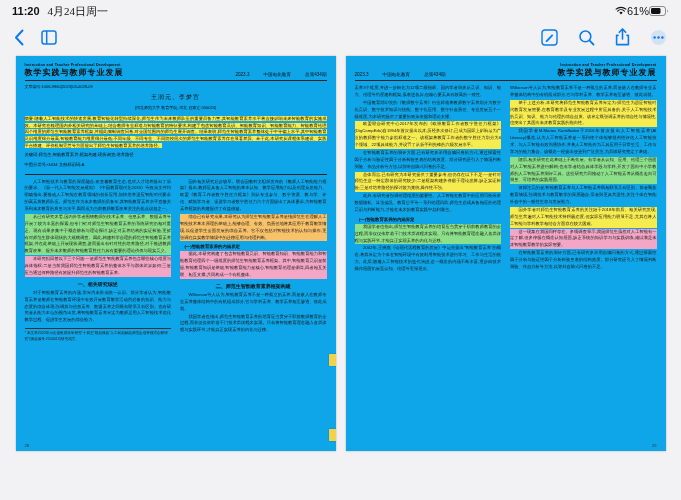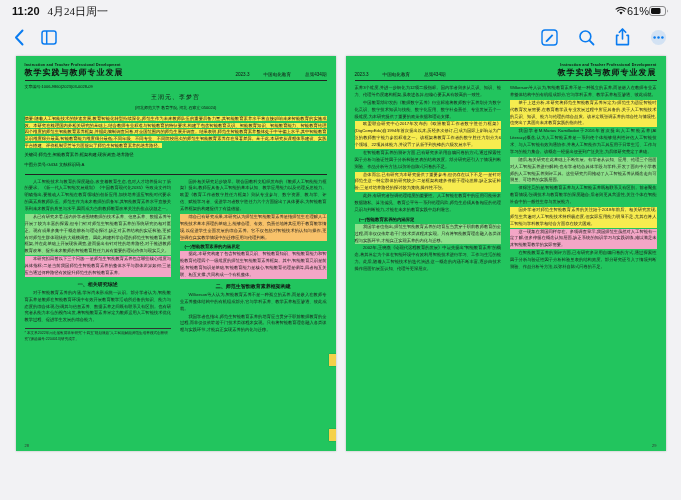--- a/index.html
+++ b/index.html
@@ -42,21 +42,21 @@
   
   .pages {
     position: relative;
     height: 448px;
     padding: 4px 10px 0 10px;
     display: flex;
     gap: 10px;
     justify-content: center;
   }
   .page {
-    background: #22c55e;
+    background: #0ea5e9;
     width: 320px;
     height: 395px;
     box-shadow: 0 0 2px rgba(0,0,0,.25);
     position: relative;
     overflow: hidden;
     padding: 7px 9px;
   }
 
   
   .jhead { border-bottom: 1px solid #222; padding-bottom: 2px; margin-bottom: 2px; }

